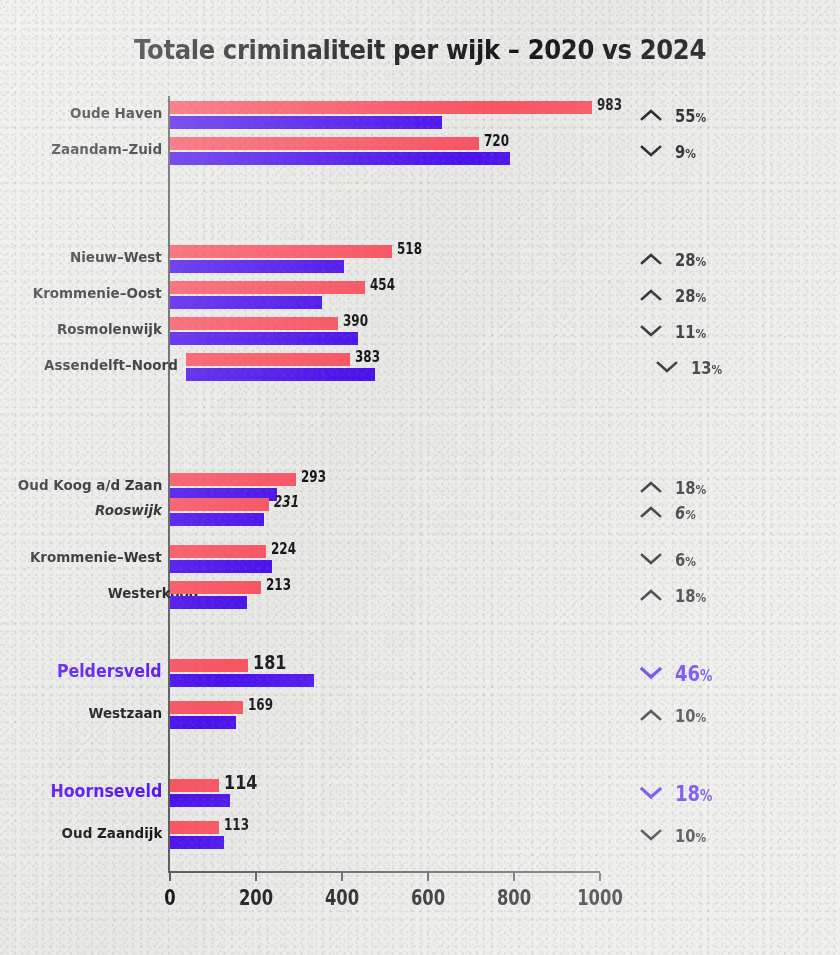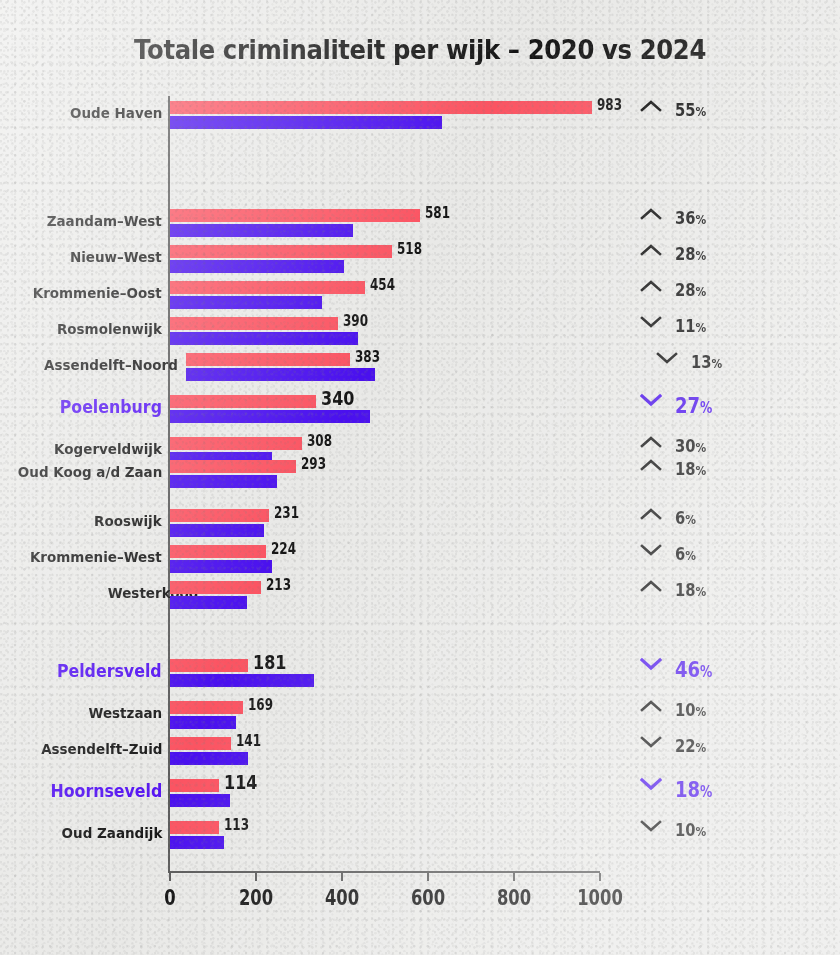--- a/index.html
+++ b/index.html
@@ -62,21 +62,21 @@
   .bar-2024{background:#fb5462;height:13px;top:2px;}
   .bar-2020{background:#4a10ee;height:13px;top:17px;}
 
   .val{
     position:absolute;top:-3px;
     font-family:"DejaVu Sans", sans-serif;font-weight:bold;font-size:15px;color:#141414;
     transform:scaleX(.8);transform-origin:left center;white-space:nowrap;
   }
   .row.hl .val{font-size:20px;top:-7px;}
 
-  .pct{position:absolute;left:640px;top:0;display:flex;align-items:flex-start;gap:13px;height:32px;}
+  .pct{position:absolute;left:640px;top:0;display:flex;align-items:center;gap:13px;height:32px;}
   .chev{width:22px;height:14px;display:block;}
   .chev path{stroke:#111;stroke-width:2.6;fill:none;stroke-linecap:square;stroke-linejoin:miter;}
   .row.hl .chev path{stroke:#4a10ee;stroke-width:3.2;}
   .pct-val{
     font-family:"DejaVu Sans", sans-serif;font-weight:bold;font-size:18px;color:#141414;
     transform:scaleX(.82);transform-origin:left center;white-space:nowrap;
   }
   .pct-val .sym{font-size:13px;}
   .row.hl .pct-val{color:#4a10ee;font-size:22px;}
   .row.hl .pct-val .sym{font-size:15px;}
@@ -118,30 +118,30 @@
         <div class="bar bar-2024" style="width: 422.198px;"></div>
         <div class="bar bar-2020" style="width: 272.303px;"></div>
         <div class="val" style="left: 597.198px;">983</div>
         <div class="pct">
           <svg class="chev" viewBox="0 0 22 14">
             <path d="M2 11 L11 3 L20 11"></path>
           </svg>
           <span class="pct-val">55<span class="sym">%</span></span>
         </div>
       </div>
-      <div class="row" style="top: 207px;">
-        <div class="cat-label" style="top: 6px;">Zaandam–West</div>
-        <div class="bar bar-2024" style="width: 249.54px;"></div>
-        <div class="bar bar-2020" style="width: 183.397px;"></div>
-        <div class="val" style="left: 424.539px;">581</div>
-        <div class="pct">
-          <svg class="chev" viewBox="0 0 22 14">
-            <path d="M2 11 L11 3 L20 11"></path>
-          </svg>
-          <span class="pct-val">36<span class="sym">%</span></span>
+      <div class="row" style="top: 135px;">
+        <div class="cat-label" style="top: 6px;">Zaandam–Zuid</div>
+        <div class="bar bar-2024" style="width: 309.24px;"></div>
+        <div class="bar bar-2020" style="width: 339.734px;"></div>
+        <div class="val" style="left: 484.24px;">720</div>
+        <div class="pct">
+          <svg class="chev" viewBox="0 0 22 14">
+            <path d="M2 3 L11 11 L20 3"></path>
+          </svg>
+          <span class="pct-val">9<span class="sym">%</span></span>
         </div>
       </div>
       <div class="row" style="top: 243px;">
         <div class="cat-label" style="top: 6px;">Nieuw–West</div>
         <div class="bar bar-2024" style="width: 222.481px;"></div>
         <div class="bar bar-2020" style="width: 173.947px;"></div>
         <div class="val" style="left: 397.481px;">518</div>
         <div class="pct">
           <svg class="chev" viewBox="0 0 22 14">
             <path d="M2 11 L11 3 L20 11"></path>
@@ -178,57 +178,33 @@
         <div class="bar bar-2024" style="width: 164.499px;"></div>
         <div class="bar bar-2020" style="width: 188.98px;"></div>
         <div class="val" style="left: 339.498px;">383</div>
         <div class="pct">
           <svg class="chev" viewBox="0 0 22 14">
             <path d="M2 3 L11 11 L20 3"></path>
           </svg>
           <span class="pct-val">13<span class="sym">%</span></span>
         </div>
       </div>
-      <div class="row hl" style="top: 393px;">
-        <div class="cat-label" style="top: 4px;">Poelenburg</div>
-        <div class="bar bar-2024" style="width: 146.03px;"></div>
-        <div class="bar bar-2020" style="width: 200.147px;"></div>
-        <div class="val" style="left: 321.03px;">340</div>
-        <div class="pct">
-          <svg class="chev" viewBox="0 0 22 14">
-            <path d="M2 3 L11 11 L20 3"></path>
-          </svg>
-          <span class="pct-val">27<span class="sym">%</span></span>
-        </div>
-      </div>
-      <div class="row" style="top: 435px;">
-        <div class="cat-label" style="top: 6px;">Kogerveldwijk</div>
-        <div class="bar bar-2024" style="width: 132.286px;"></div>
-        <div class="bar bar-2020" style="width: 101.791px;"></div>
-        <div class="val" style="left: 307.286px;">308</div>
-        <div class="pct">
-          <svg class="chev" viewBox="0 0 22 14">
-            <path d="M2 11 L11 3 L20 11"></path>
-          </svg>
-          <span class="pct-val">30<span class="sym">%</span></span>
-        </div>
-      </div>
-      <div class="row" style="top: 458px;">
+      <div class="row" style="top: 471px;">
         <div class="cat-label" style="top: 6px;">Oud Koog a/d Zaan</div>
         <div class="bar bar-2024" style="width: 125.843px;"></div>
         <div class="bar bar-2020" style="width: 106.516px;"></div>
         <div class="val" style="left: 300.844px;">293</div>
         <div class="pct">
           <svg class="chev" viewBox="0 0 22 14">
             <path d="M2 11 L11 3 L20 11"></path>
           </svg>
           <span class="pct-val">18<span class="sym">%</span></span>
         </div>
       </div>
-      <div class="row" style="top: 507px;">
+      <div class="row" style="top: 496px; font-style: italic;">
         <div class="cat-label" style="top: 6px;">Rooswijk</div>
         <div class="bar bar-2024" style="width: 99.2145px;"></div>
         <div class="bar bar-2020" style="width: 93.631px;"></div>
         <div class="val" style="left: 274.214px;">231</div>
         <div class="pct">
           <svg class="chev" viewBox="0 0 22 14">
             <path d="M2 11 L11 3 L20 11"></path>
           </svg>
           <span class="pct-val">6<span class="sym">%</span></span>
         </div>
@@ -274,32 +250,20 @@
         <div class="bar bar-2024" style="width: 72.5855px;"></div>
         <div class="bar bar-2020" style="width: 66.143px;"></div>
         <div class="val" style="left: 247.585px;">169</div>
         <div class="pct">
           <svg class="chev" viewBox="0 0 22 14">
             <path d="M2 11 L11 3 L20 11"></path>
           </svg>
           <span class="pct-val">10<span class="sym">%</span></span>
         </div>
       </div>
-      <div class="row" style="top: 735px;">
-        <div class="cat-label" style="top: 6px;">Assendelft–Zuid</div>
-        <div class="bar bar-2024" style="width: 60.5595px;"></div>
-        <div class="bar bar-2020" style="width: 77.7395px;"></div>
-        <div class="val" style="left: 235.56px;">141</div>
-        <div class="pct">
-          <svg class="chev" viewBox="0 0 22 14">
-            <path d="M2 3 L11 11 L20 3"></path>
-          </svg>
-          <span class="pct-val">22<span class="sym">%</span></span>
-        </div>
-      </div>
       <div class="row hl" style="top: 777px;">
         <div class="cat-label" style="top: 4px;">Hoornseveld</div>
         <div class="bar bar-2024" style="width: 48.963px;"></div>
         <div class="bar bar-2020" style="width: 59.7005px;"></div>
         <div class="val" style="left: 223.963px;">114</div>
         <div class="pct">
           <svg class="chev" viewBox="0 0 22 14">
             <path d="M2 3 L11 11 L20 3"></path>
           </svg>
           <span class="pct-val">18<span class="sym">%</span></span>

